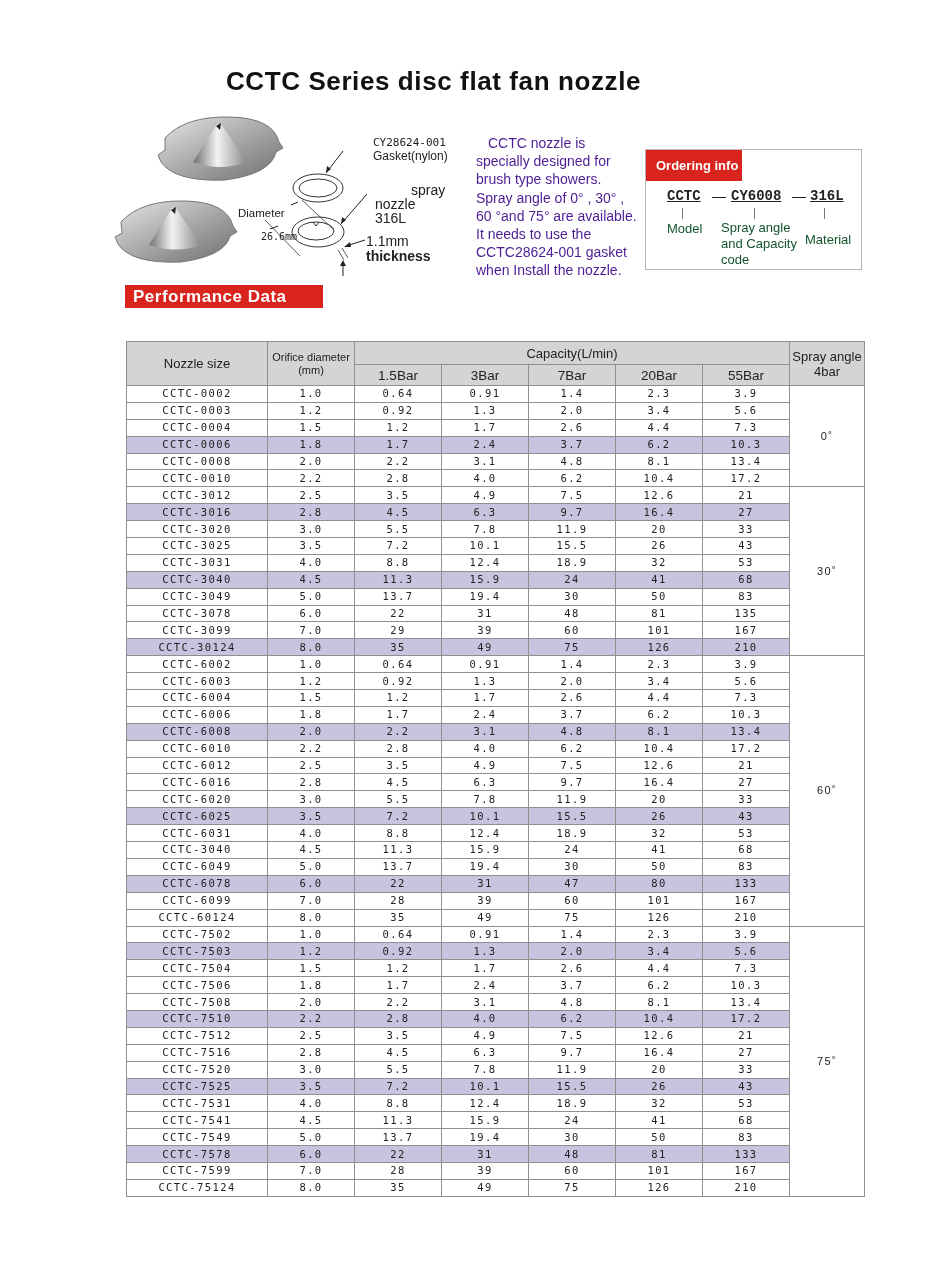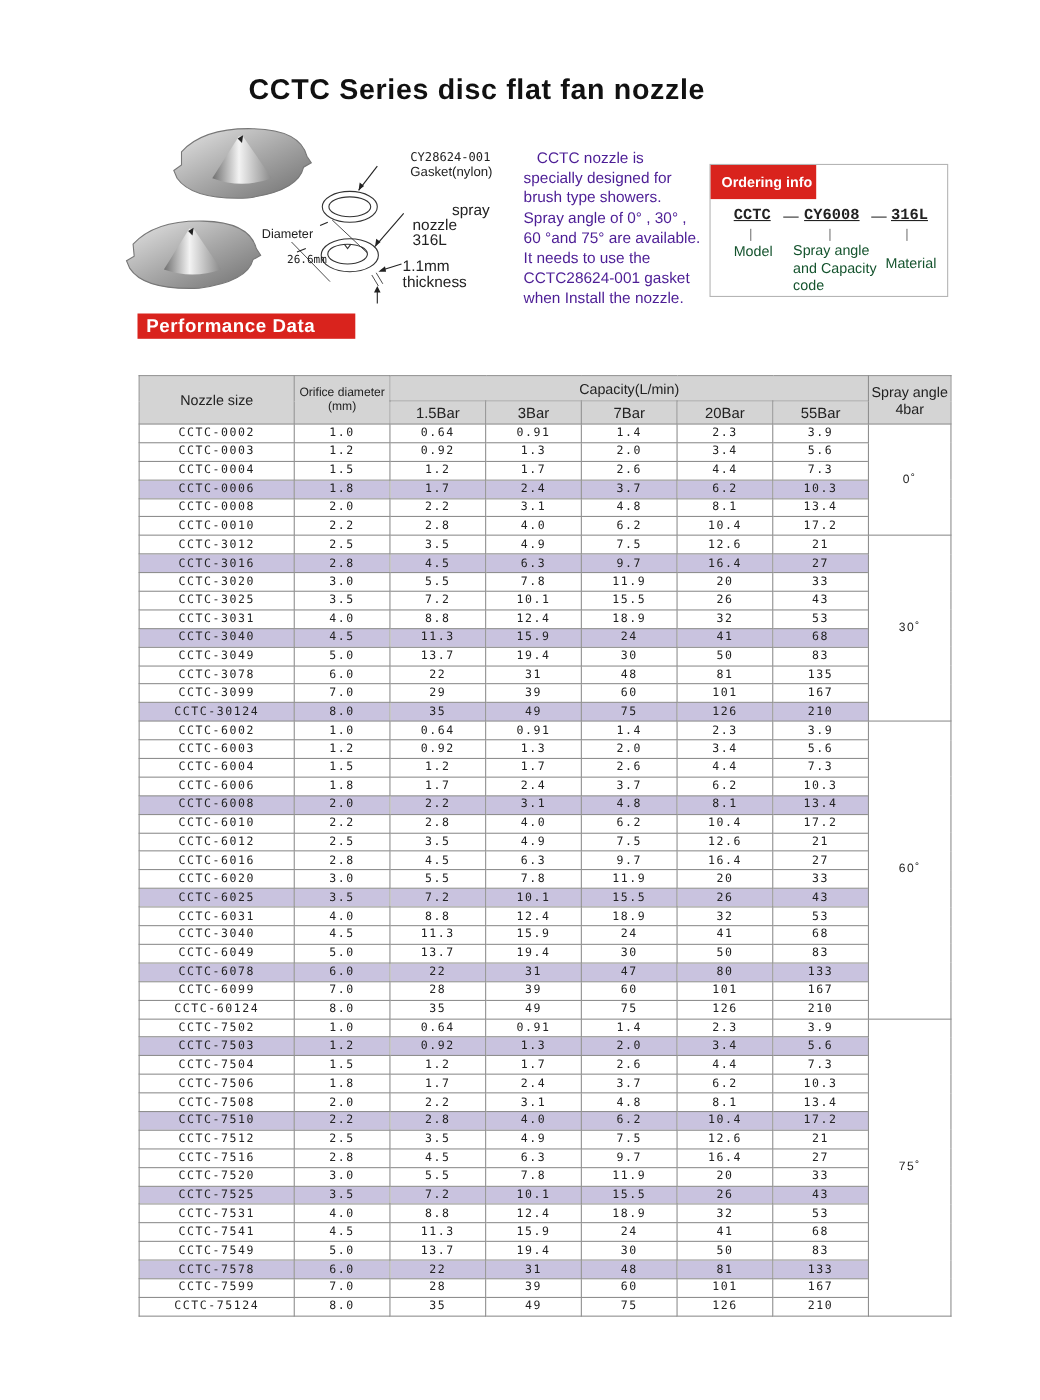--- a/index.html
+++ b/index.html
@@ -87,21 +87,21 @@
     <line x1="48" y1="96" x2="40" y2="99" stroke="#222" stroke-width="1"></line>
   </svg>
   <div class="diag-label diag-mono" style="left:143px; top:6px;">CY28624-001</div>
   <div class="diag-label" style="left:143px; top:19px; font-size:12px;">Gasket(nylon)</div>
   <div class="diag-label diag-mono" style="left:31px; top:64px; font-size:10px;margin-top:36px;">26.6mm</div>
   <div class="diag-label" style="left:8px; top:76px; font-size:11.5px;">Diameter</div>
   <div class="diag-label" style="left:145px; top:53px; font-size:14px;margin-left:36px;">spray</div>
   <div class="diag-label" style="left:145px; top:67px; font-size:14px;">nozzle</div>
   <div class="diag-label" style="left:145px; top:81px; font-size:14px;">316L</div>
   <div class="diag-label" style="left:136px; top:104px; font-size:14px;">1.1mm</div>
-  <div class="diag-label" style="left:136px; top:119px; font-size:14px;">thickness</div>
+  <div class="diag-label" style="left:136px; top:119px; font-size:14px;font-weight:bold;">thickness</div>
 </div>
 
 <div class="desc">
   <p>CCTC nozzle is specially designed for brush type showers. Spray angle of 0° , 30° , 60 °and 75° are available. It needs to use the CCTC28624-001 gasket when Install the nozzle.</p>
 </div>
 
 <div class="order-box">
   <div class="order-tag">Ordering info</div>
   <div class="code-line">
     <span class="code" style="left:21px;">CCTC</span>

